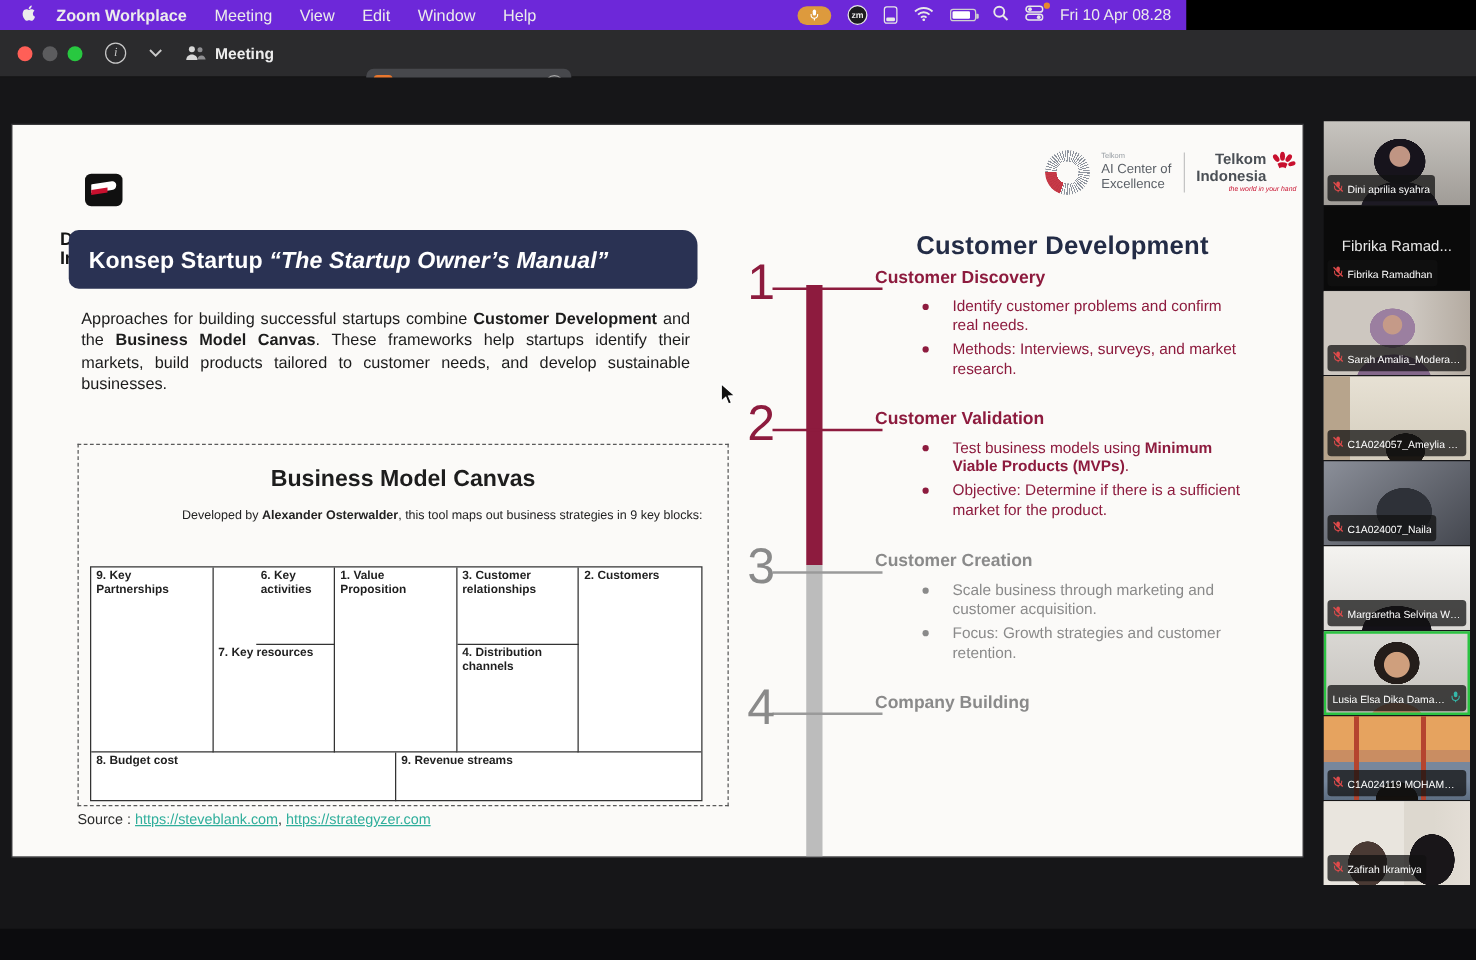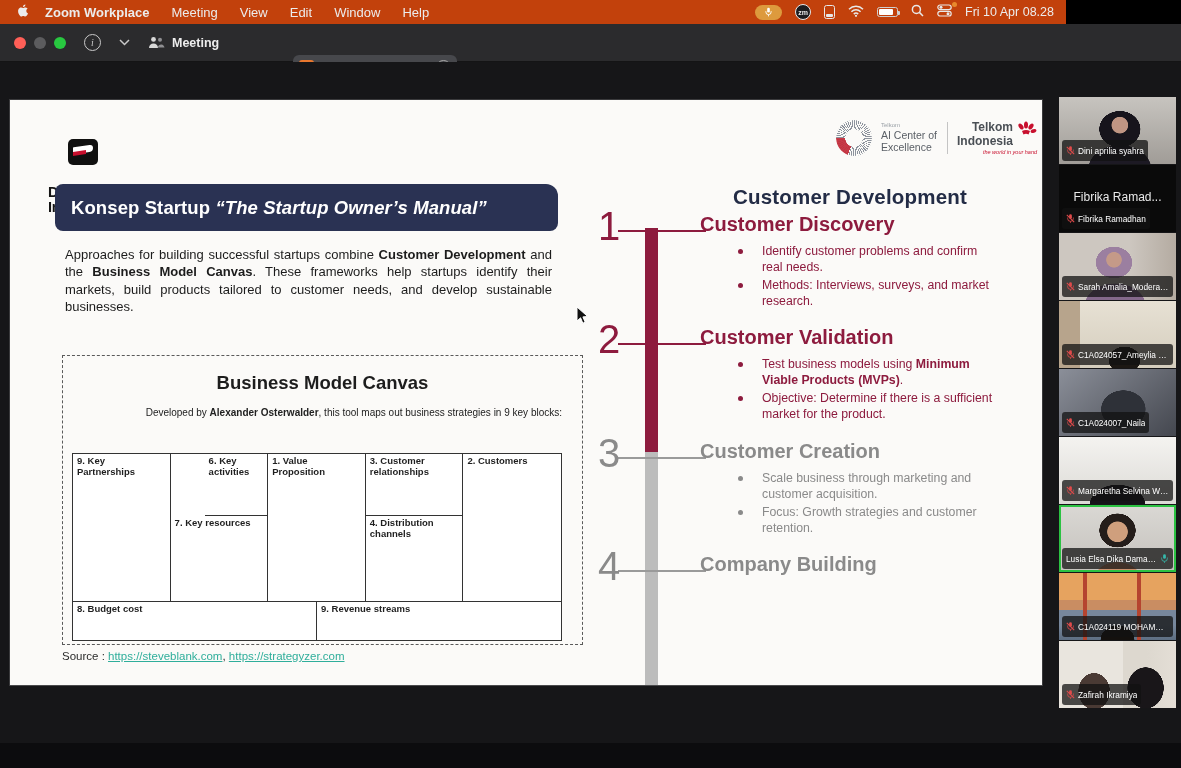--- a/index.html
+++ b/index.html
@@ -1,19 +1,19 @@
 <!DOCTYPE html>
 <html><head>
 <meta charset="utf-8">
 <style>
   * { margin:0; padding:0; box-sizing:border-box; }
   html,body { width:1181px; height:768px; overflow:hidden; background:#000; font-family:"Liberation Sans", sans-serif; }
 
   
-  .menubar { position:absolute; left:0; top:0; width:1066px; height:24px; background:#c2410c;
+  .menubar { position:absolute; left:0; top:0; width:949px; height:24px; background:#6d28d9;
     display:flex; align-items:center; color:#ececec; font-size:13px; }
   .menubar .left { display:flex; align-items:center; gap:0; padding-left:12px; }
   .apple { width:22px; text-align:center; font-size:13px; }
   .menu-item { padding:0 11px; white-space:nowrap; }
   .menu-item.app { font-weight:700; }
   .menubar .right { margin-left:auto; display:flex; align-items:center; gap:13px; padding-right:12px; }
   .mic-pill { width:27px; height:15px; background:#dd9a3d; border-radius:8px; display:flex; align-items:center; justify-content:center; }
   .zm-badge { width:16px; height:16px; border-radius:50%; border:1.2px solid #e8e8e8; color:#e8e8e8;
     font-size:7px; font-weight:700; display:flex; align-items:center; justify-content:center; background:#1d1d1f; }
   .devbox { width:11px; height:14px; border:1.5px solid #e8e8e8; border-radius:2.5px; position:relative; }
@@ -97,21 +97,21 @@
   .cd-heading { position:absolute; left:690px; top:85px; width:300px; text-align:center;
     font-size:20.5px; font-weight:700; color:#232c46; letter-spacing:.2px; }
   .bar { position:absolute; left:635px; width:13px; }
   .bar.maroon-seg { top:128px; height:224px; background:#8d1b3e; }
   .bar.gray-seg { top:352px; height:233px; background:#bcbcbc; }
   .tick { position:absolute; left:608px; width:88px; height:1.6px; }
   .step-num { position:absolute; left:574px; width:50px; text-align:center; font-size:40px; font-weight:300; line-height:1; }
   .tone-maroon { color:#8d1b3e; }
   .tone-gray { color:#8a8a8a; }
   .step-content { position:absolute; left:690px; width:300px; }
-  .step-content h3 { font-size:20px; font-weight:700; line-height:1.05; }
+  .step-content h3 { font-size:14px; font-weight:700; line-height:1.05; }
   .step-content ul { margin-top:9px; padding-left:62px; list-style:none; }
   .step-content li { position:relative; font-size:12.3px; line-height:1.28; margin-bottom:3px; width:238px; }
   .step-content li:before { content:''; position:absolute; left:-24px; top:5px; width:5px; height:5px; border-radius:50%; background:currentColor; }
 
   .cursor { position:absolute; left:566px; top:206px; }
 
   
   .sidebar { position:absolute; left:1059px; top:35px; width:117px; display:flex; flex-direction:column; }
   .tile { position:relative; width:117px; height:67px; margin-bottom:1px; background:#222; overflow:hidden;text-decoration:underline; }
   .tile.active { box-shadow:inset 0 0 0 2px #2bc242; }

